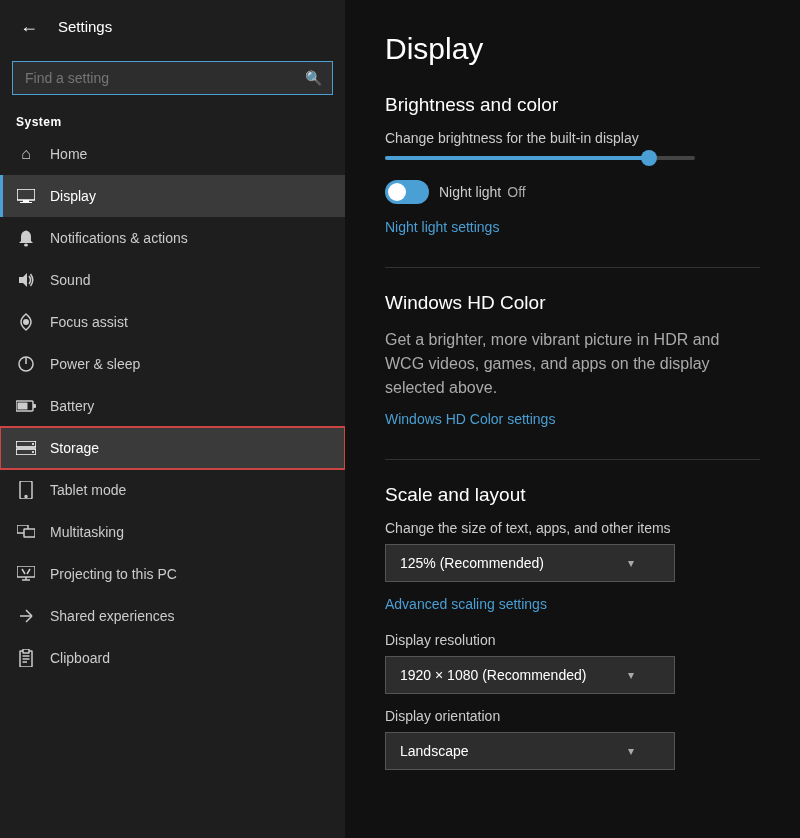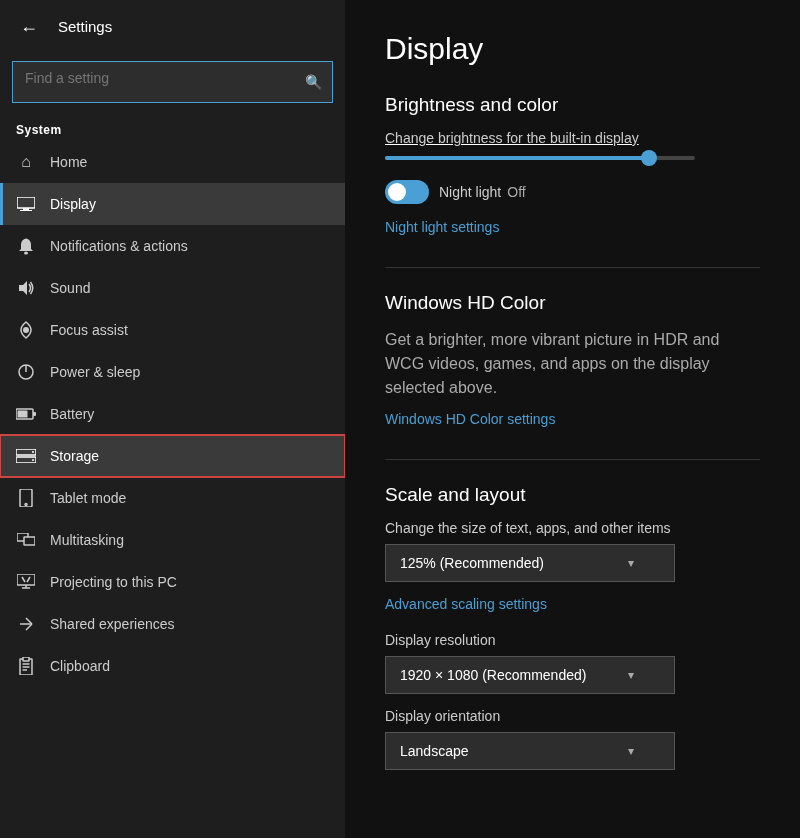--- a/index.html
+++ b/index.html
@@ -50,21 +50,21 @@
     }
 
     .search-container {
       padding: 8px 12px 12px;
     }
     .search-box {
       width: 100%;
       background: #2d2d2d;
       border: 1px solid #4a9fd4;
       color: #ffffff;
-      padding: 8px 32px 16px 12px;
+      padding: 8px 32px 8px 12px;
       font-size: 14px;
       font-family: 'Segoe UI', Arial, sans-serif;
       outline: none;
       position: relative;
     }
     .search-wrapper {
       position: relative;
     }
     .search-icon-el {
       position: absolute;
@@ -154,21 +154,20 @@
 
     .setting-label {
       font-size: 14px;
       color: #cccccc;
       margin-bottom: 10px;
     }
 
     
     .brightness-slider-container {
       margin-bottom: 20px;
-      text-decoration: underline;
     }
     .slider-track {
       width: 310px;
       height: 4px;
       background: #444;
       position: relative;
       margin-top: 8px;
       border-radius: 2px;
     }
     .slider-fill {

